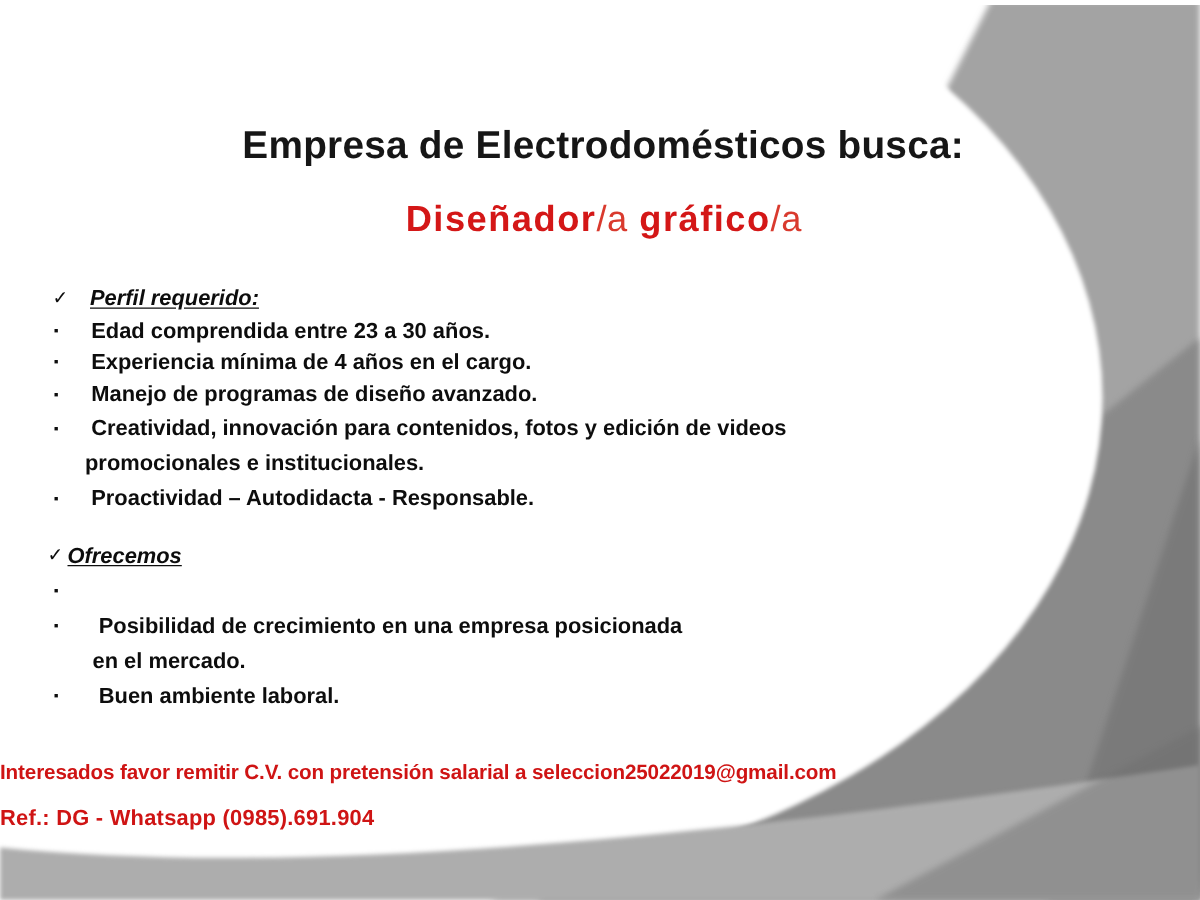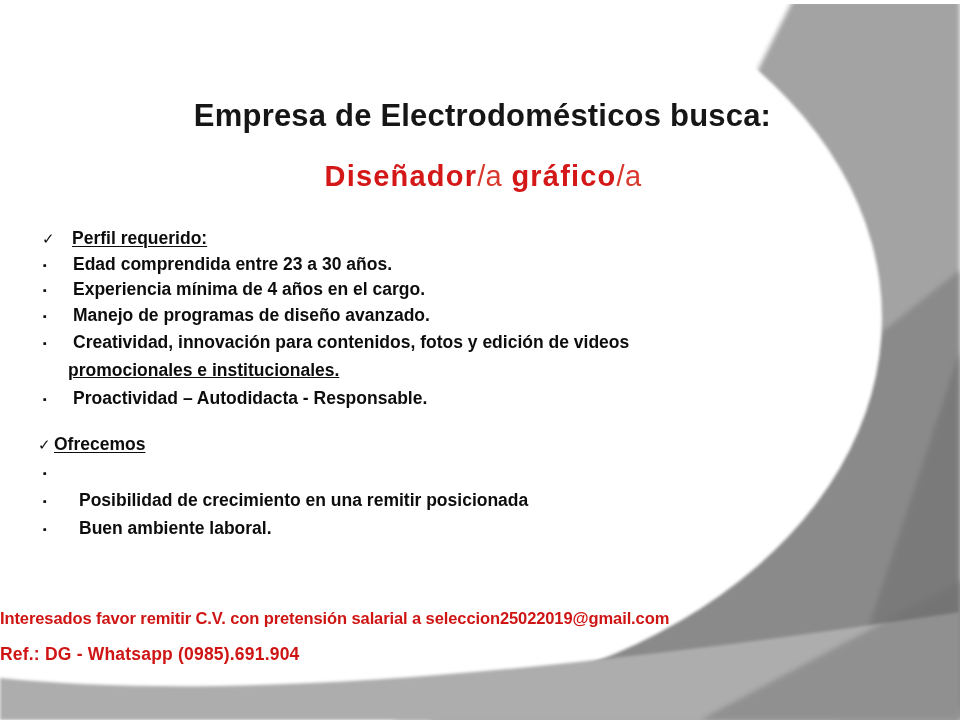--- a/index.html
+++ b/index.html
@@ -111,28 +111,28 @@
   .marker.sq-wide {
     width: 36px;
     flex: 0 0 36px;
     font-size: 11px;
     font-weight: normal;
     padding-left: 5px;
     position: relative;
     top: 1px;
   }
   .heading-text {
+    font-style: italic;
     font-weight: bold;
     text-decoration: underline;
     text-underline-offset: 2px;
   }
   .cont-line {
     padding-left: 30px;
     line-height: 28px;
-    text-decoration: underline;
   }
   .cont-line.wide {
     padding-left: 36px;
   }
   .row.tall { line-height: 28px; }
 
   .footer {
     position: absolute;
     left: 0;
     width: 960px;
@@ -231,22 +231,23 @@
         <span class="marker check-tight">✓</span>
         <span class="heading-text">Ofrecemos</span>
       </div>
 
       <div class="row tall">
         <span class="marker sq-wide">▪</span>
       </div>
 
       <div class="row tall">
         <span class="marker sq-wide">▪</span>
-        <span>Posibilidad de crecimiento en una remitir posicionada</span>
-      </div>
+        <span>Posibilidad de crecimiento en una empresa posicionada</span>
+      </div>
+      <div class="cont-line wide">en el mercado.</div>
 
       <div class="row tall">
         <span class="marker sq-wide">▪</span>
         <span>Buen ambiente laboral.</span>
       </div>
 
     </div>
 
     <div class="footer" id="footer-line1">Interesados favor remitir C.V. con pretensión salarial a seleccion25022019@gmail.com</div>
     <div class="footer" id="footer-line2">Ref.: DG - Whatsapp (0985).691.904</div>

